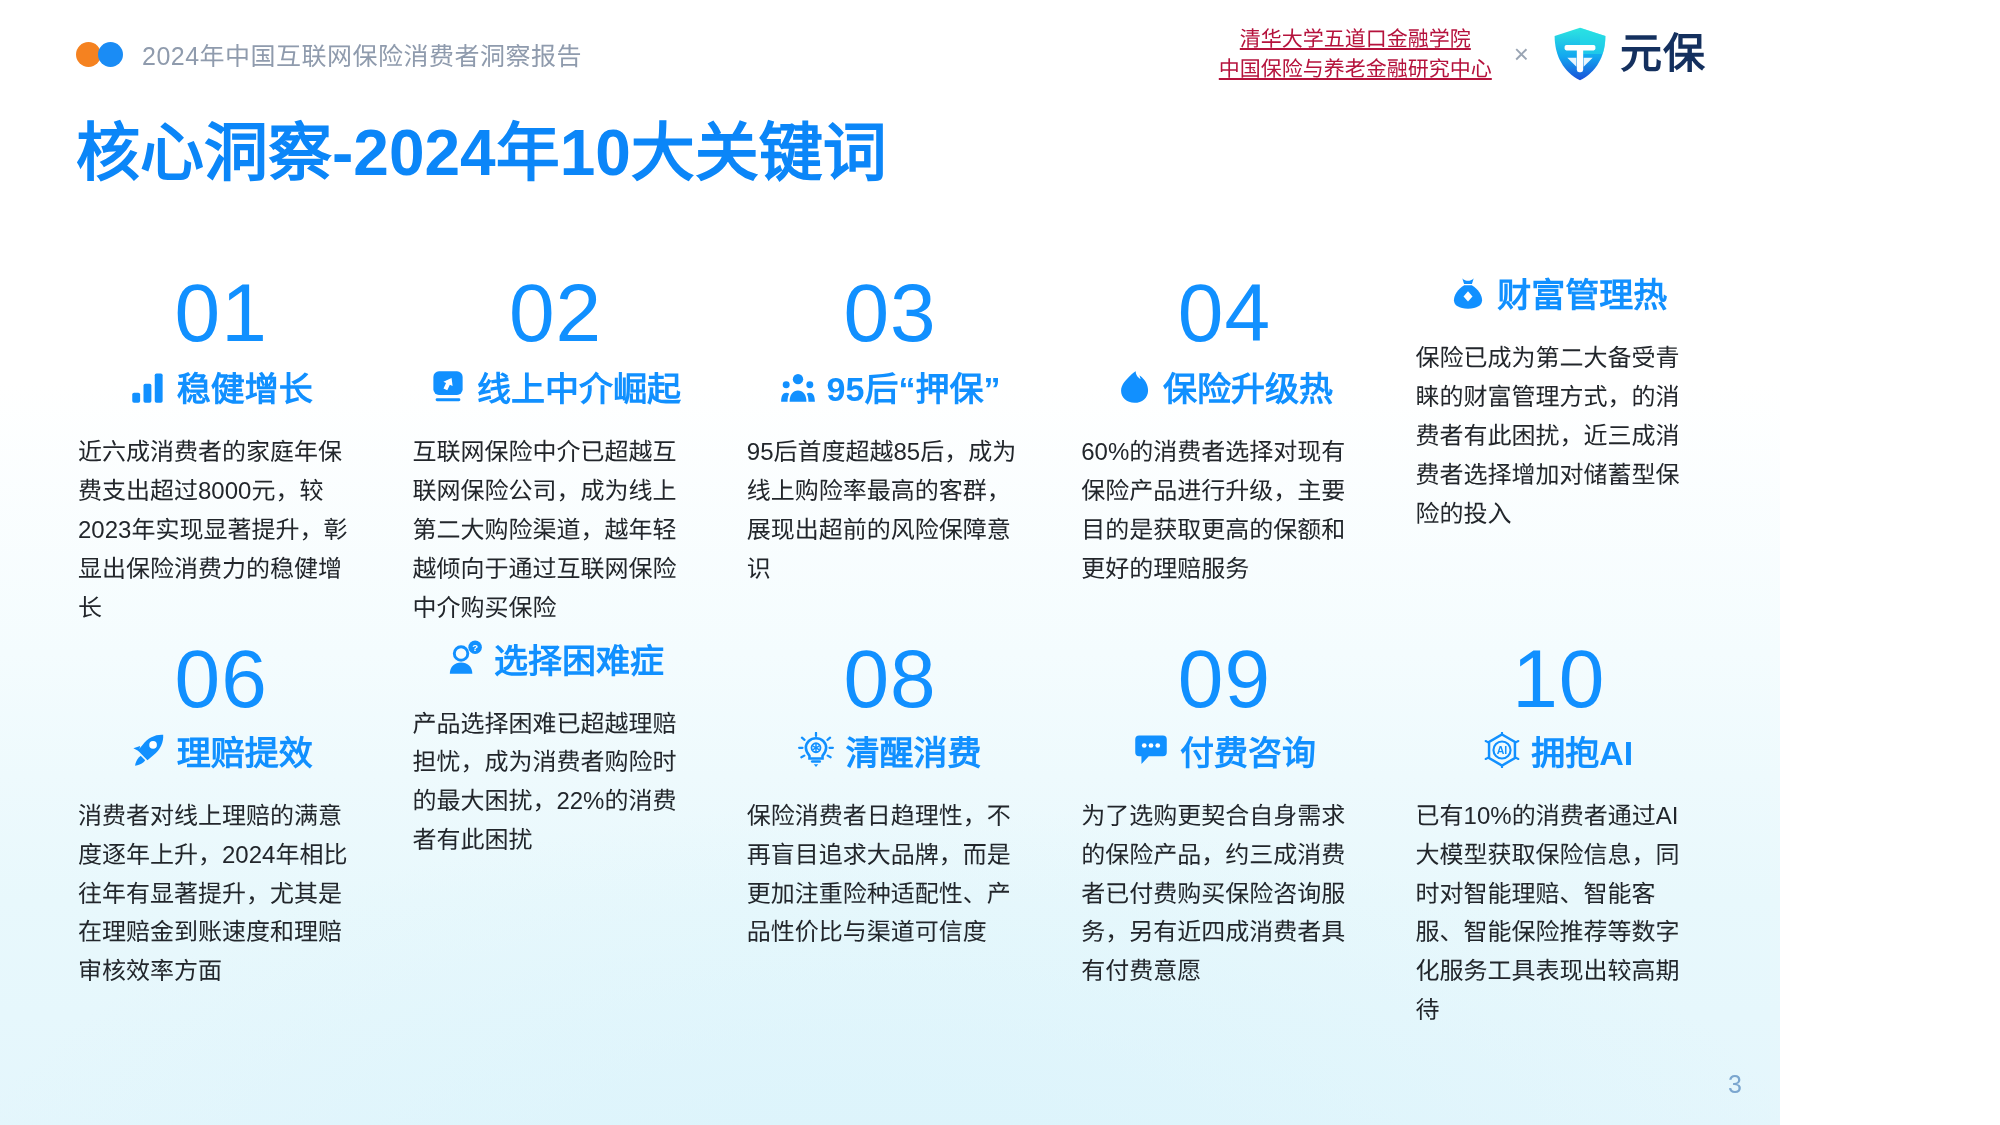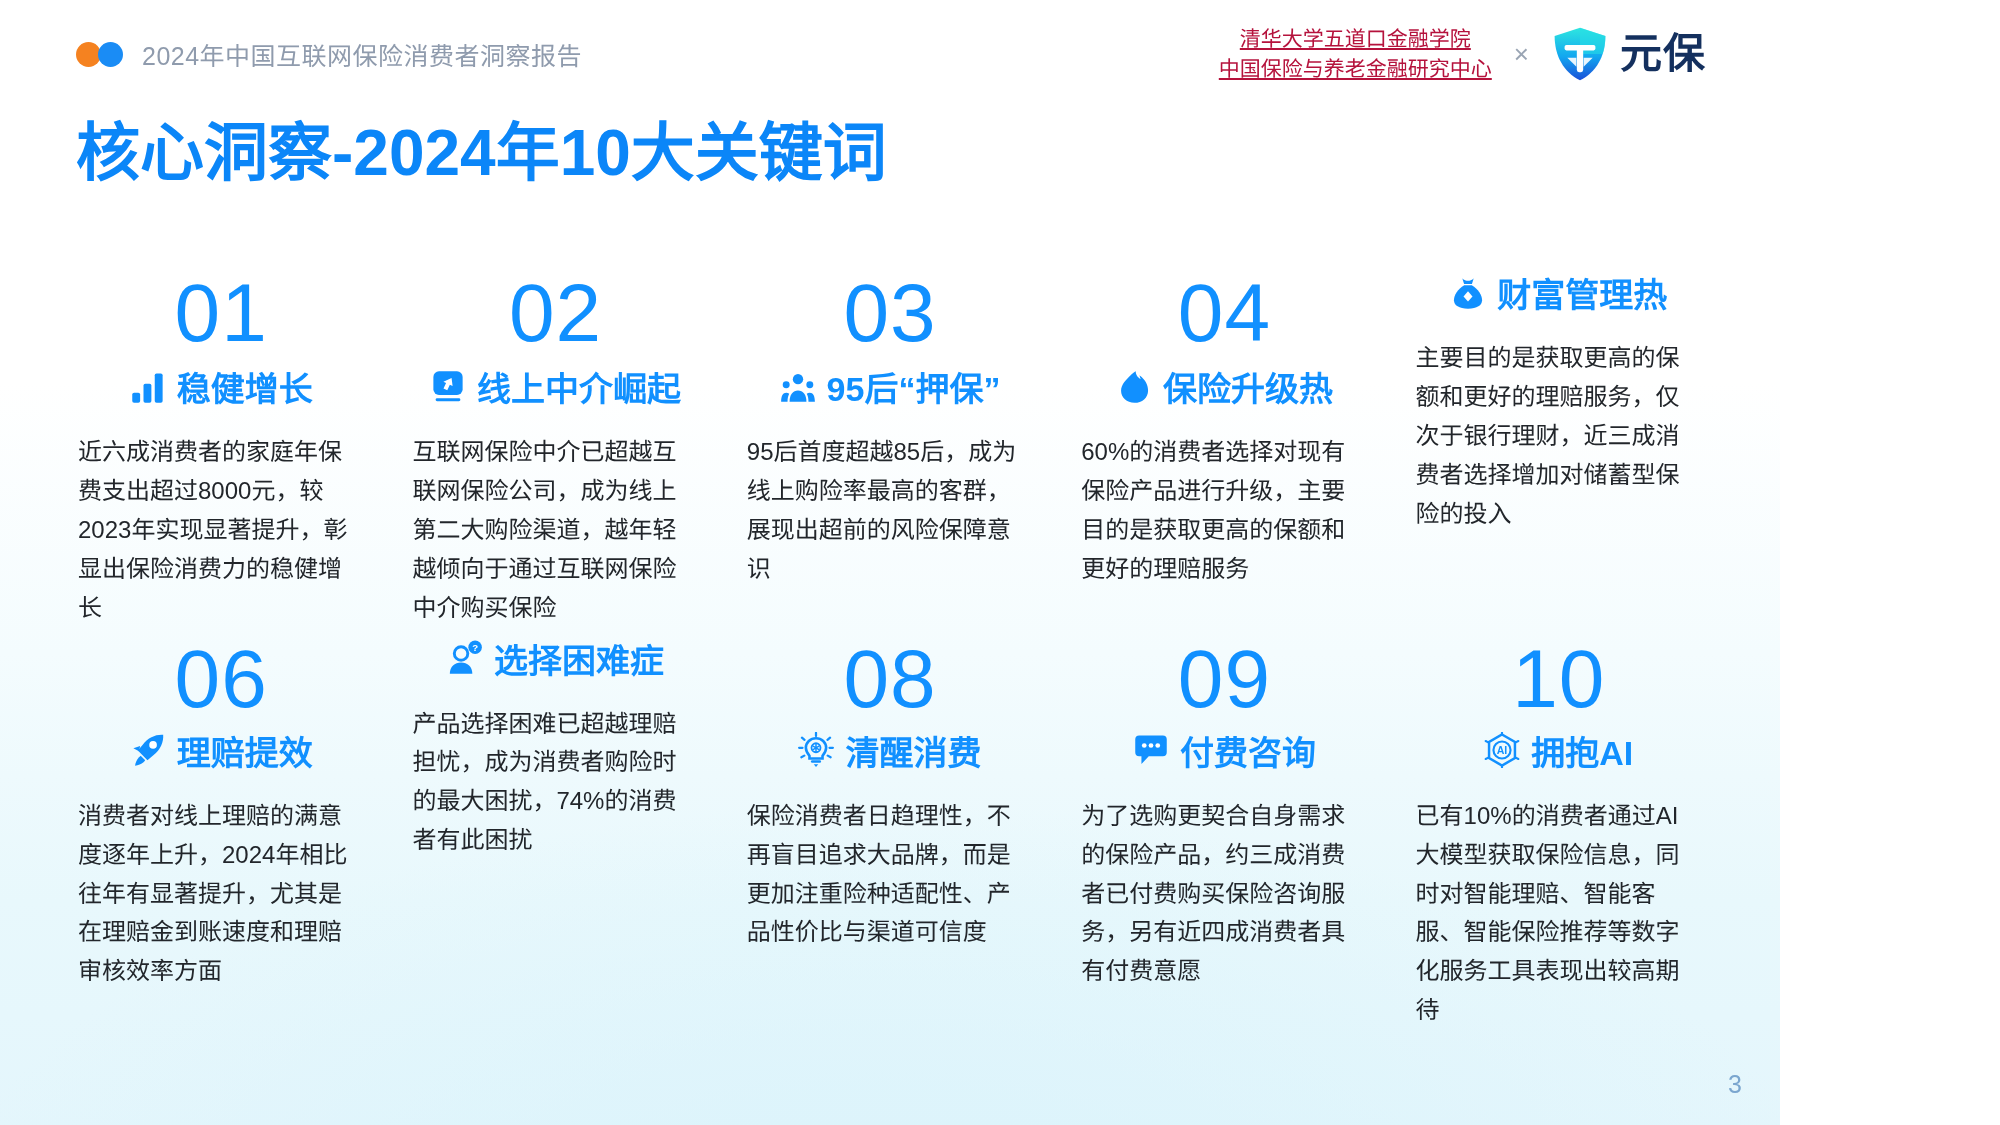--- a/index.html
+++ b/index.html
@@ -186,21 +186,21 @@
 
     <div class="card">
       <div class="kw">
         <svg class="ic" viewBox="0 0 32 32">
           <path d="M11 3 C11 3 13 5 16 5 C19 5 21 3 21 3 L19.5 8 L12.5 8 Z" fill="#1190ff"></path>
           <path d="M12.6 9 L19.4 9 C25 12.5 28.5 17.5 28.5 22.5 C28.5 27 24 30 16 30 C8 30 3.5 27 3.5 22.5 C3.5 17.5 7 12.5 12.6 9 Z" fill="#1190ff"></path>
           <path d="M16 14.5 L20 19 L16 23.5 L12 19 Z" fill="#ffffff"></path>
         </svg>
         <span class="kwtxt">财富管理热</span>
       </div>
-      <div class="desc">主要目的是获取更高的保额和更好的理赔服务，仅次于银行理财，近三成消费者选择增加对储蓄型保险的投入</div>
+      <div class="desc">保险已成为第二大备受青睐的财富管理方式，的消费者有此困扰，近三成消费者选择增加对储蓄型保险的投入</div>
     </div>
 
     <div class="card row2">
       <div class="num">06</div>
       <div class="kw">
         <svg class="ic" viewBox="0 0 32 32">
           <path d="M29.5 2.5 C23 2 16 5 11.5 11 L7 16.5 L15.5 25 L21 20.5 C27 16 30 9 29.5 2.5 Z" fill="#1190ff"></path>
           <circle cx="20.5" cy="11.5" r="3.4" fill="#ffffff"></circle>
           <path d="M9.5 21 C6.5 23 5 26.5 4.5 30 C8 29.5 11.5 28 13.5 25 Z" fill="#1190ff"></path>
           <path d="M3 14.5 L9 12.5 L8 17 Z" fill="#1190ff"></path>
@@ -213,21 +213,21 @@
     <div class="card row2">
       <div class="kw">
         <svg class="ic" viewBox="0 0 32 32">
           <circle cx="12.5" cy="12" r="6" fill="none" stroke="#1190ff" stroke-width="2.6"></circle>
           <path d="M2.5 30 C2.5 23.5 6.8 20 12.5 20 C18.2 20 22.5 23.5 22.5 30 Z" fill="#1190ff"></path>
           <circle cx="25" cy="6.5" r="6" fill="#1190ff"></circle>
           <text x="25" y="9.6" font-size="8.6" font-family="Liberation Sans, sans-serif" font-weight="700" fill="#ffffff" text-anchor="middle">?</text>
         </svg>
         <span class="kwtxt">选择困难症</span>
       </div>
-      <div class="desc">产品选择困难已超越理赔担忧，成为消费者购险时的最大困扰，74%的消费者有此困扰</div>
+      <div class="desc">产品选择困难已超越理赔担忧，成为消费者购险时的最大困扰，22%的消费者有此困扰</div>
     </div>
 
     <div class="card row2">
       <div class="num">08</div>
       <div class="kw">
         <svg class="ic" viewBox="0 0 32 32">
           <path d="M16 5.5 C11 5.5 7 9.3 7 14 C7 17.2 8.7 19.4 10.2 21.2 L10.2 23.5 L21.8 23.5 L21.8 21.2 C23.3 19.4 25 17.2 25 14 C25 9.3 21 5.5 16 5.5 Z" fill="none" stroke="#1190ff" stroke-width="2.3"></path>
           <circle cx="16" cy="14" r="4" fill="none" stroke="#1190ff" stroke-width="1.6"></circle>
           <path d="M16 10.3 L16 17.8 M13 12.3 L19 15.8 M19 12.3 L13 15.8" stroke="#1190ff" stroke-width="1.3"></path>
           <rect x="11.5" y="25.2" width="9" height="2.2" rx="1.1" fill="#1190ff"></rect>

